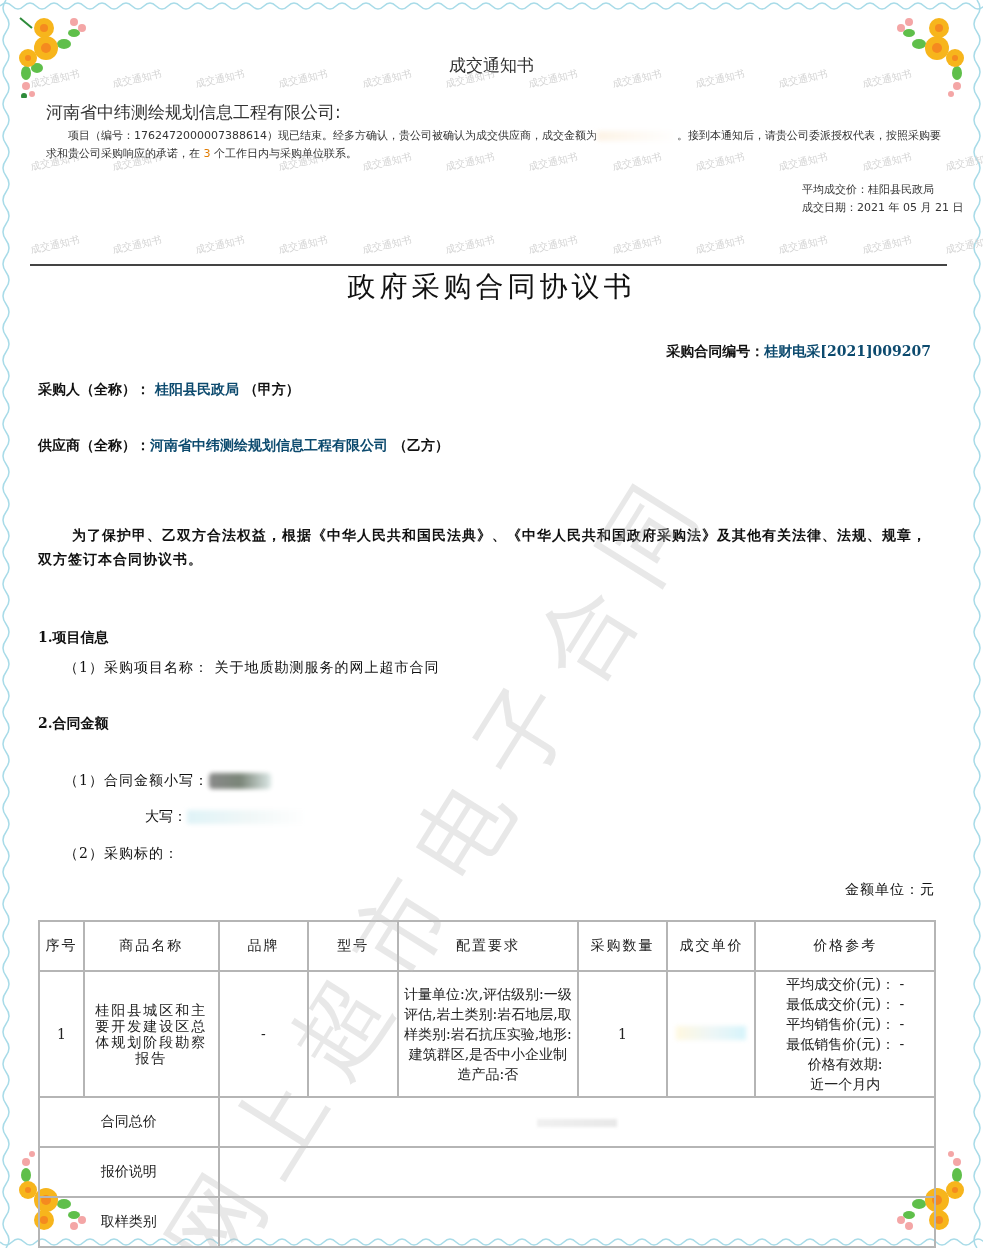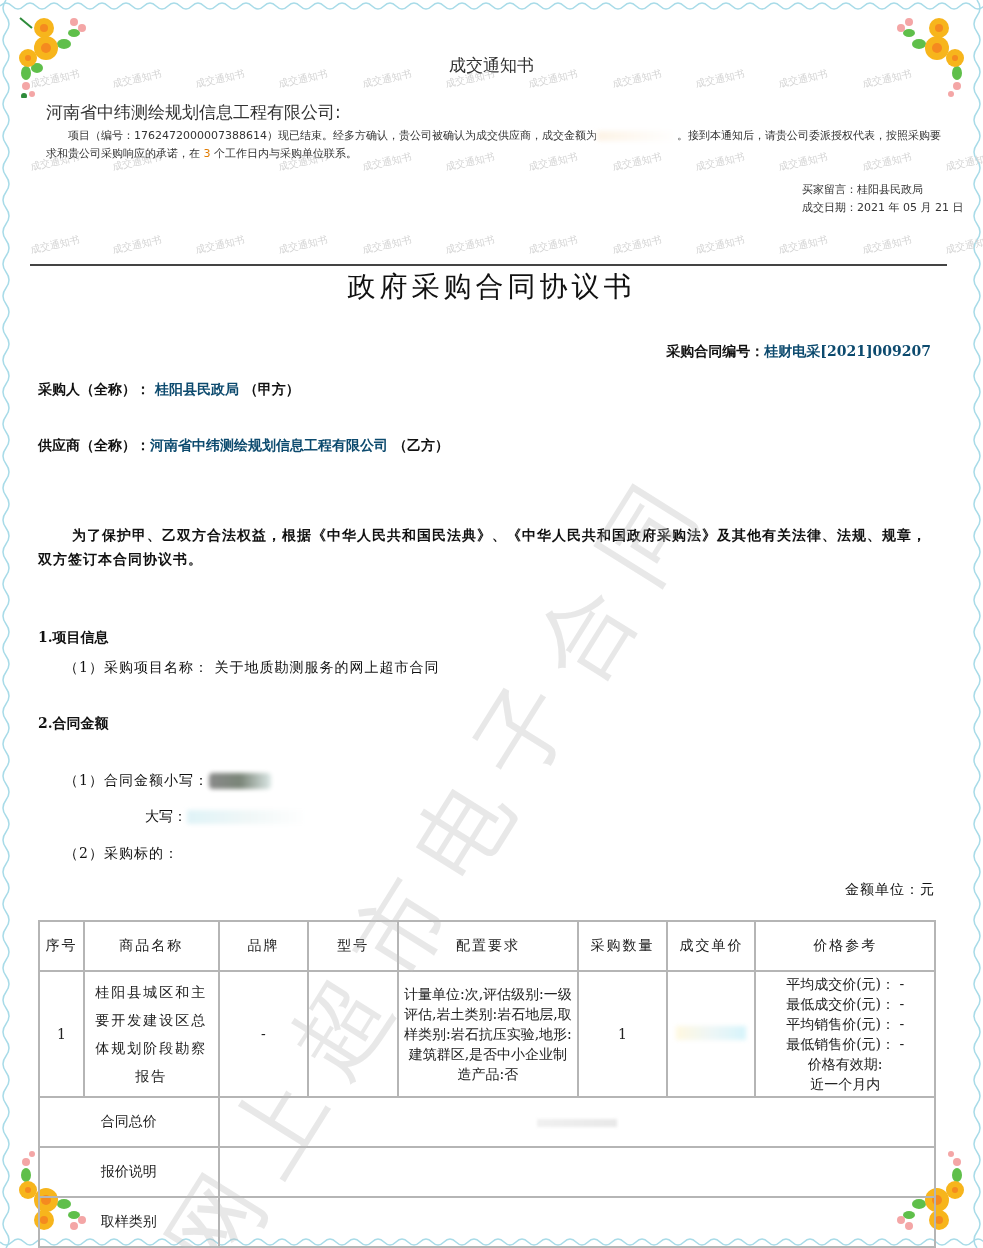--- a/index.html
+++ b/index.html
@@ -37,21 +37,21 @@
   .sec2 { top:715px; left:38px; font-weight:bold; }
   .amt-small { top:772px; left:64px; letter-spacing:1px; }
   .amt-big { top:808px; left:145px; }
   .subject { top:845px; left:64px; letter-spacing:1px; }
   .unit { top:881px; right:48px; letter-spacing:1px; }
   .redacted-dark { display:inline-block; width:62px; height:16px; background:linear-gradient(90deg,#8a8a8a,#7a8578,#dce8e6); filter:blur(2px); vertical-align:middle; border-radius:4px; }
   .redacted-light { display:inline-block; width:120px; height:14px; background:linear-gradient(90deg,#dff3f7,#f0f7f7,#fff); filter:blur(2px); vertical-align:middle; }
   table.items { position:absolute; top:920px; left:38px; width:898px; border-collapse:collapse; font-size:14px; font-family:"DejaVu Serif",serif; color:#222; }
   table.items td, table.items th { border:2px solid #b5b5b5; text-align:center; font-weight:normal; padding:2px 4px; }
   table.items th { height:44px; letter-spacing:2px; }
-  table.items td.name { line-height:28px; letter-spacing:2px; }
+  table.items td.name { line-height:16px; letter-spacing:2px; }
   table.items td.config { line-height:20px; font-size:14px; }
   table.items td.ref { line-height:20px; font-size:14px; }
   table.items tr.sum td { height:44px; }
   .price-blur { display:inline-block; width:70px; height:14px; background:linear-gradient(90deg,#fff8e0,#eef6f6,#d6f4fb); filter:blur(2px); }
   .total-blur { display:inline-block; width:80px; height:8px; background:linear-gradient(90deg,#f0f0f0,#e8e8e8); filter:blur(1.5px); }
 </style>
 </head>
 <body>
 
 <div class="frame">
@@ -171,21 +171,21 @@
 </div>
 
 <div class="notice-title">成交通知书</div>
 <div class="notice-to">河南省中纬测绘规划信息工程有限公司:</div>
 <div class="notice-body">
   <span>项目（编号：1762472000007388614）现已结束。经多方确认，贵公司被确认为成交供应商，成交金额为</span><span class="blur"></span><span>。接到本通知后，请贵公司委派授权代表，按照采购要求和贵公司采购响应的承诺，在</span>
   <span class="hl">3</span>
   <span>个工作日内与采购单位联系。</span>
 </div>
 <div class="notice-meta">
-  <div><span>买家留言：</span><span>桂阳县民政局</span></div>
+  <div><span>平均成交价：</span><span>桂阳县民政局</span></div>
   <div><span>成交日期：</span><span>2021 年 05 月 21 日</span></div>
 </div>
 
 <div class="rule"></div>
 
 <div class="contract-title">政府采购合同协议书</div>
 
 <div class="line contract-no">
   <span>采购合同编号：</span><span class="blue">桂财电采[2021]009207</span>
 </div>

